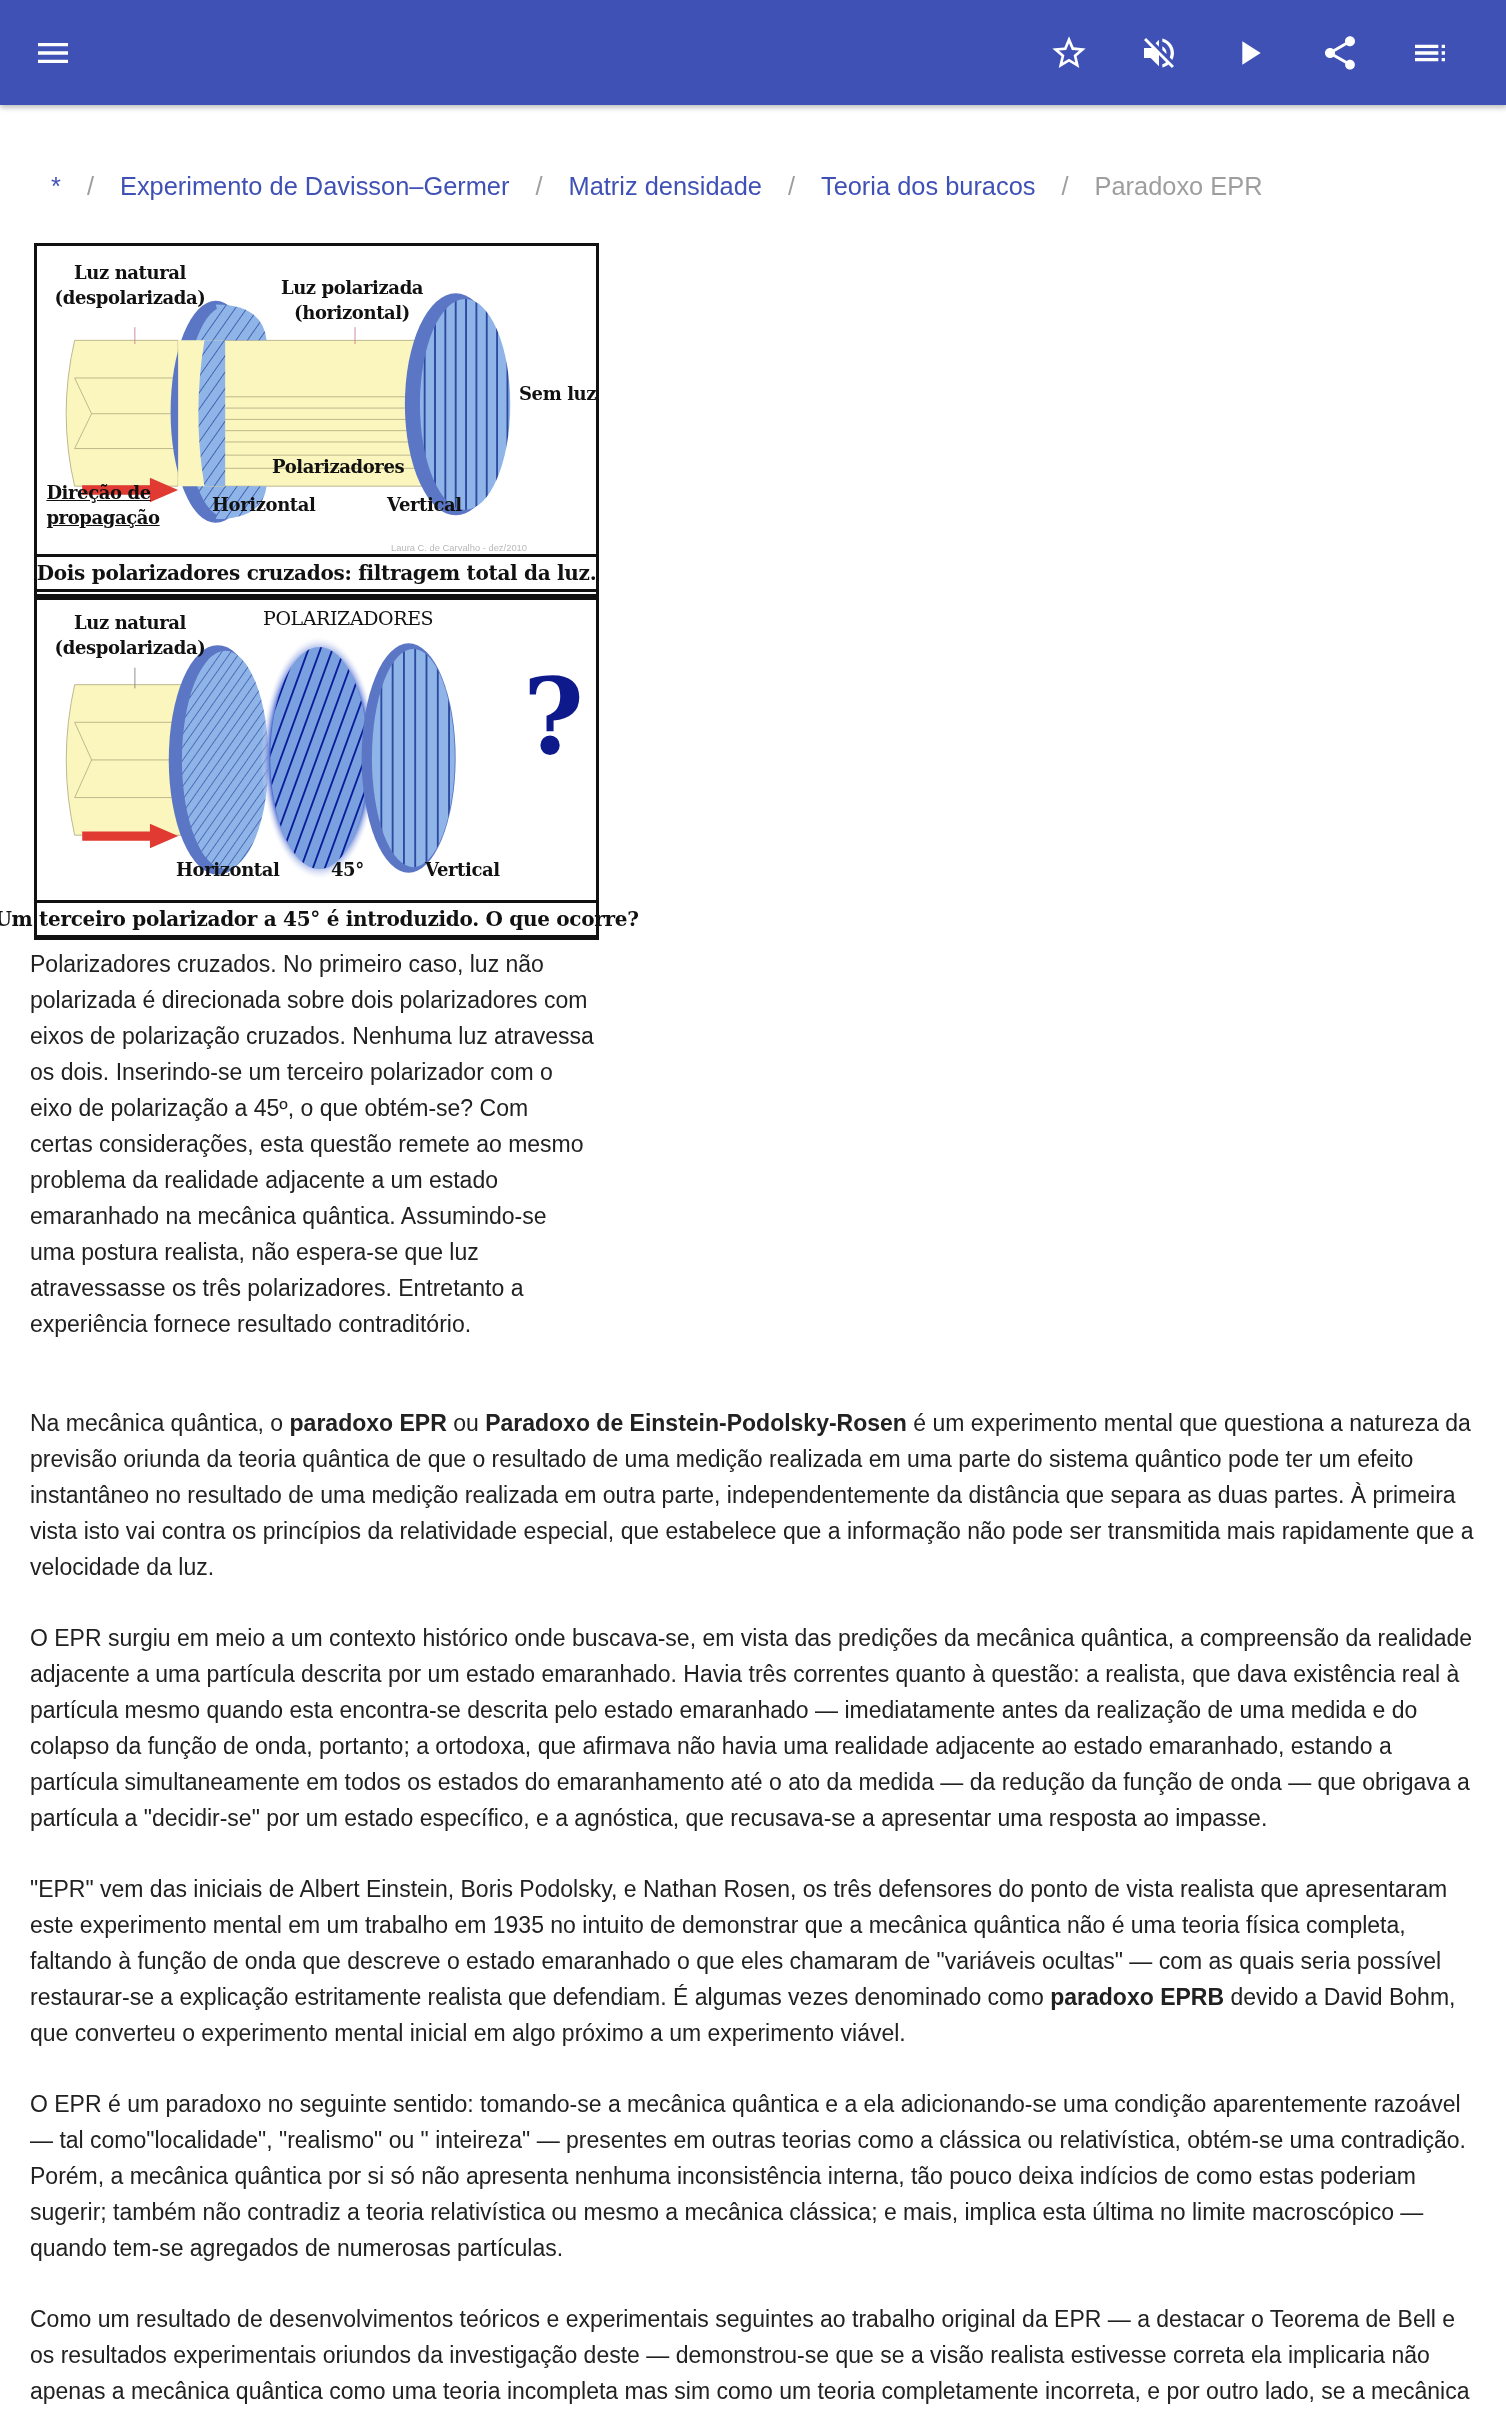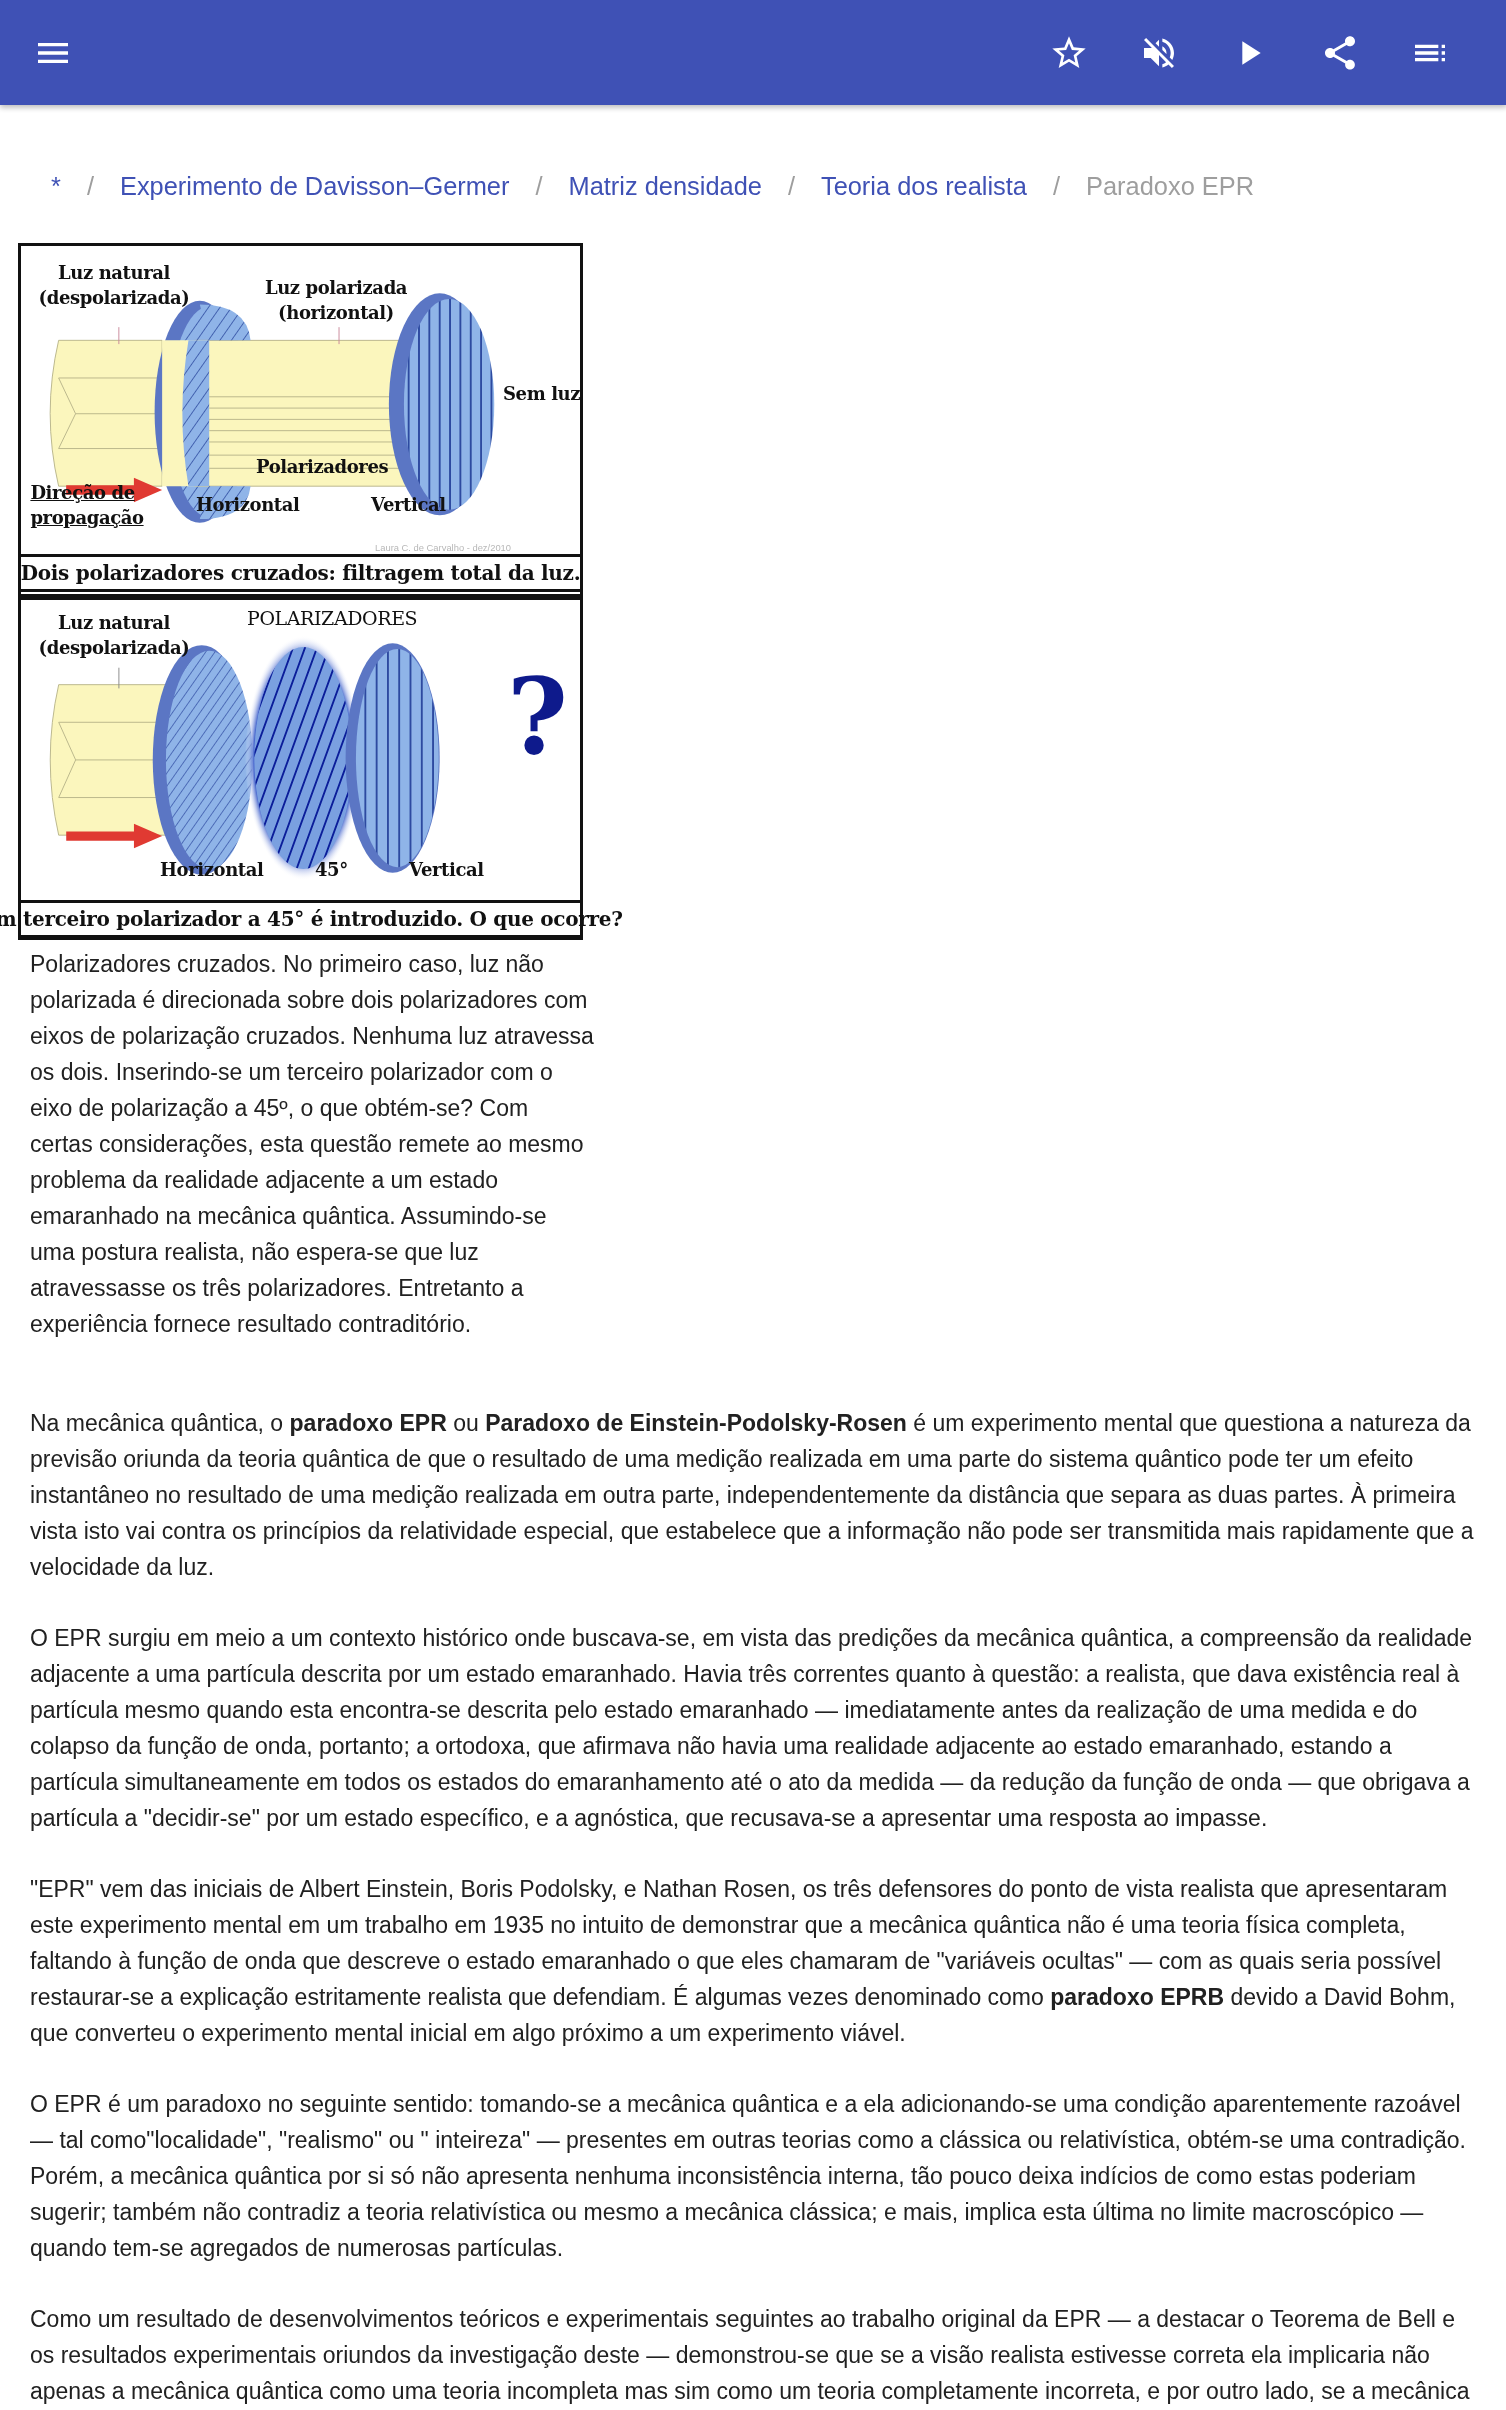--- a/index.html
+++ b/index.html
@@ -23,21 +23,21 @@
   .breadcrumb {
     position: absolute; left: 51px; top: 166px; height: 41px;
     display: flex; align-items: center; font-size: 25.4px; white-space: nowrap;
   }
   .crumb-link { color: #3f51b5; text-decoration: none; cursor: pointer; }
   .crumb-sep { color: #9e9e9e; margin: 0 26px; }
   .crumb-current { color: #9e9e9e; }
 
   
   .figure {
-    position: absolute; left: 18px; top: 243px; width: 565px; height: 697px; padding-left: 35px;
+    position: absolute; left: 34px; top: 243px; width: 565px; height: 697px; padding-left: 35px;
   }
   .panel {
     position: absolute; left: 0; width: 565px; background: #ffffff;
     border: 3.8px solid #111111;
   }
   .panel svg { display: block; }
   .panel-caption {
     position: absolute; left: 0; width: 565px; height: 38px;
     border: 3.8px solid #111111; background: #ffffff;
     display: flex; align-items: center; justify-content: center;
@@ -103,21 +103,21 @@
   </div>
 </header>
 
 <nav class="breadcrumb">
   <a class="crumb-link">*</a>
   <span class="crumb-sep">/</span>
   <a class="crumb-link">Experimento de Davisson–Germer</a>
   <span class="crumb-sep">/</span>
   <a class="crumb-link">Matriz densidade</a>
   <span class="crumb-sep">/</span>
-  <a class="crumb-link">Teoria dos realista</a>
+  <a class="crumb-link">Teoria dos buracos</a>
   <span class="crumb-sep">/</span>
   <span class="crumb-current">Paradoxo EPR</span>
 </nav>
 
 <figure class="figure">
 
   <div class="panel" style="top:0; height:354px;">
     <svg width="557" height="311" viewBox="0 0 592 330">
       <defs>
         <pattern id="diag1" width="10" height="10" patternUnits="userSpaceOnUse" patternTransform="rotate(35)">

